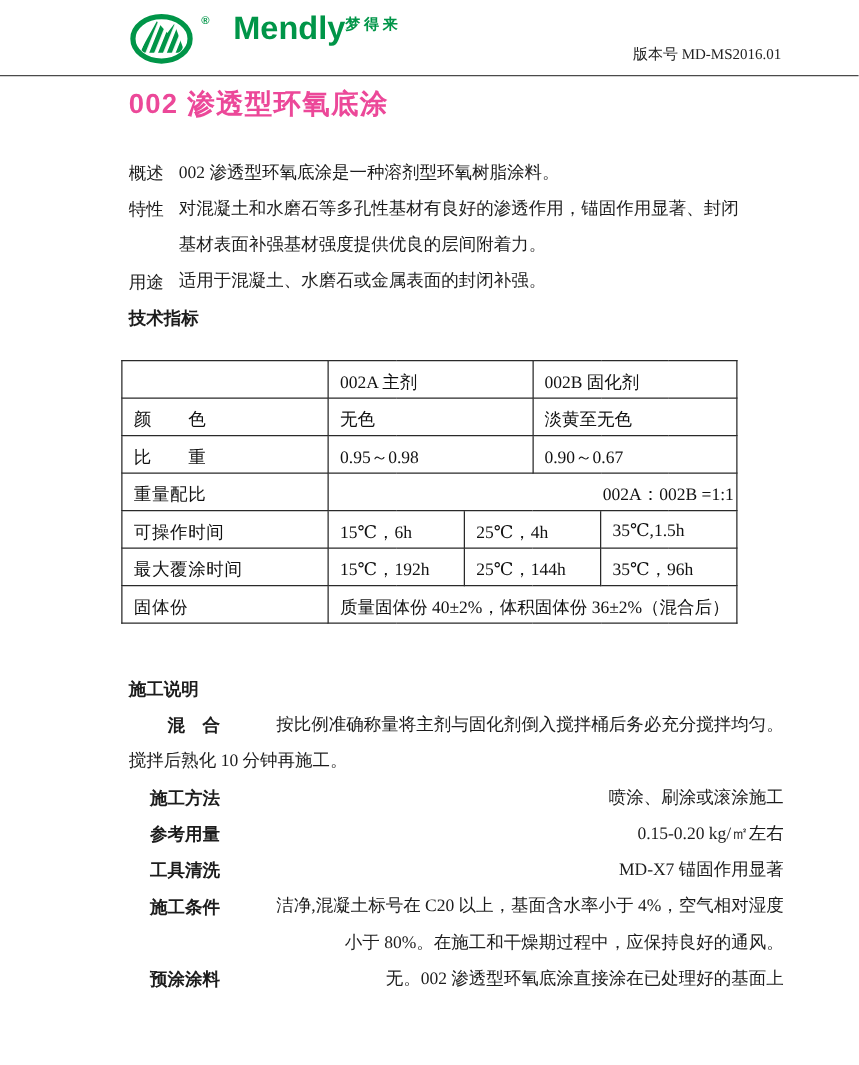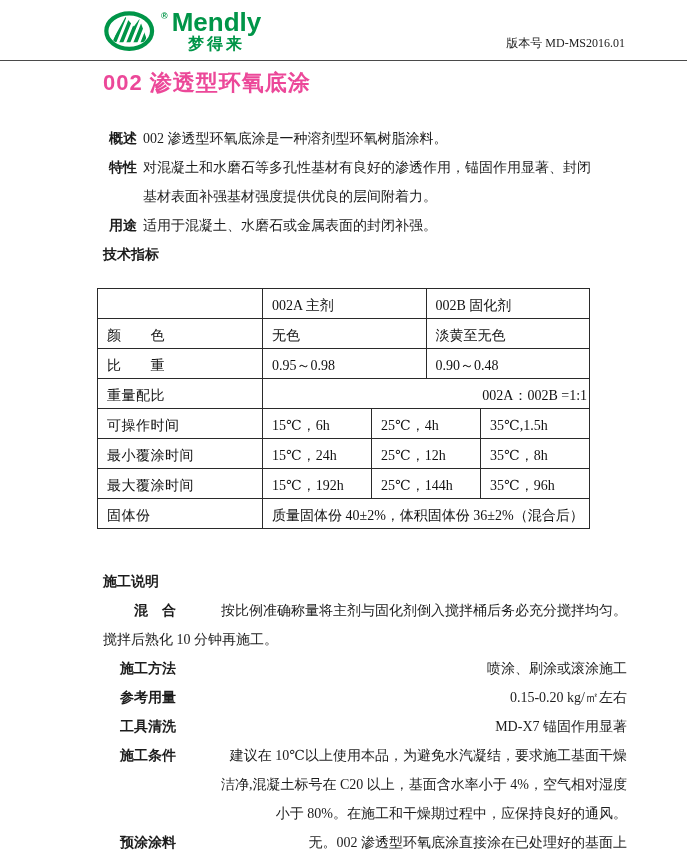--- a/index.html
+++ b/index.html
@@ -12,43 +12,43 @@
   .page { position:relative; width:687px; height:852px; background:#fff; }
 
   
   .header { position:relative; height:61px; border-bottom:1.5px solid #4a4a4a; }
   .logo-wrap { position:absolute; left:104px; top:10px; display:flex; align-items:flex-start; }
   .logo-svg { width:56px; height:44px; display:block; }
   .reg-mark {
     font-family:"Liberation Sans",sans-serif; font-weight:bold;
     color:#009548; font-size:9px; line-height:9px; margin:2px 2px 0 1px;
   }
-  .brand-text { display:flex; flex-direction:column; margin-left:2px; }
+  .brand-text { display:flex; flex-direction:row; margin-left:17px; }
   .brand-name {
     font-family:"Liberation Sans",sans-serif; font-weight:bold;
     color:#009548; font-size:26px; line-height:24px; letter-spacing:0px;
   }
   .brand-cn {
     font-family:"Liberation Sans",sans-serif; font-weight:bold;
-    color:#009548; font-size:16px; line-height:19px; text-align:center; letter-spacing:3px;
+    color:#009548; font-size:12px; line-height:19px; text-align:center; letter-spacing:3px;
   }
   .version { position:absolute; right:62px; top:35px; font-size:12px; color:#222; }
 
   
   .main { padding:0 60px 0 103px; }
   .doc-title {
     margin-top:8px; font-family:"Liberation Sans",sans-serif;
     font-size:22px; font-weight:bold; color:#ec4899; letter-spacing:1px; line-height:28px;
   }
 
   .intro { margin-top:27px; font-size:14px; }
   .intro-row { display:flex; }
   .intro-label {
     flex:none; width:40px; font-family:"Liberation Sans",sans-serif;
-    font-weight:bold; line-height:29px;text-align:center;
+    font-weight:normal; line-height:29px;
   }
   .intro-value { flex:1; }
   .line { line-height:29px; white-space:nowrap; }
 
   .sec-heading {
     font-family:"Liberation Sans",sans-serif; font-weight:bold;
     font-size:14px; line-height:29px;
   }
   .tech-heading { margin-top:0; }
 
@@ -150,39 +150,33 @@
           <td colspan="3">002B 固化剂</td>
         </tr>
         <tr>
           <td class="row-label">颜　　色</td>
           <td colspan="3">无色</td>
           <td colspan="3">淡黄至无色</td>
         </tr>
         <tr>
           <td class="row-label">比　　重</td>
           <td colspan="3">0.95～0.98</td>
-          <td colspan="3">0.90～0.48</td>
+          <td colspan="3">0.90～0.67</td>
         </tr>
         <tr>
           <td class="row-label">重量配比</td>
           <td colspan="6" class="center">002A：002B =1:1</td>
         </tr>
         <tr>
           <td class="row-label">可操作时间</td>
           <td colspan="2">15℃，6h</td>
           <td colspan="2">25℃，4h</td>
           <td colspan="2">35℃,1.5h</td>
         </tr>
         <tr>
-          <td class="row-label">最小覆涂时间</td>
-          <td colspan="2">15℃，24h</td>
-          <td colspan="2">25℃，12h</td>
-          <td colspan="2">35℃，8h</td>
-        </tr>
-        <tr>
           <td class="row-label">最大覆涂时间</td>
           <td colspan="2">15℃，192h</td>
           <td colspan="2">25℃，144h</td>
           <td colspan="2">35℃，96h</td>
         </tr>
         <tr>
           <td class="row-label">固体份</td>
           <td colspan="6">质量固体份 40±2%，体积固体份 36±2%（混合后）</td>
         </tr>
       </tbody>
@@ -216,21 +210,20 @@
       <div class="c-row">
         <div class="c-label">工具清洗</div>
         <div class="c-value">
           <div class="line">MD-X7 锚固作用显著</div>
         </div>
       </div>
 
       <div class="c-row">
         <div class="c-label">施工条件</div>
         <div class="c-value">
-          <div class="line">建议在 10℃以上使用本品，为避免水汽凝结，要求施工基面干燥</div>
           <div class="line">洁净,混凝土标号在 C20 以上，基面含水率小于 4%，空气相对湿度</div>
           <div class="line">小于 80%。在施工和干燥期过程中，应保持良好的通风。</div>
         </div>
       </div>
 
       <div class="c-row">
         <div class="c-label">预涂涂料</div>
         <div class="c-value">
           <div class="line">无。002 渗透型环氧底涂直接涂在已处理好的基面上</div>
         </div>

